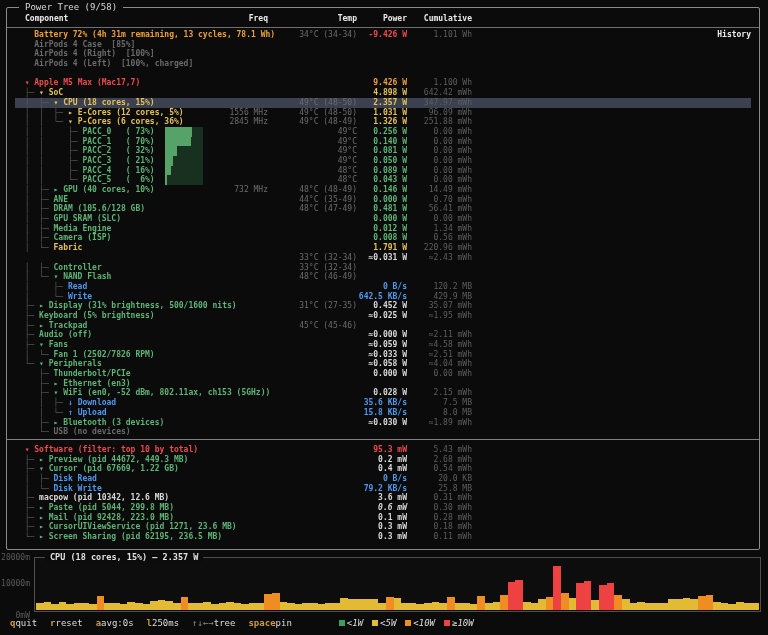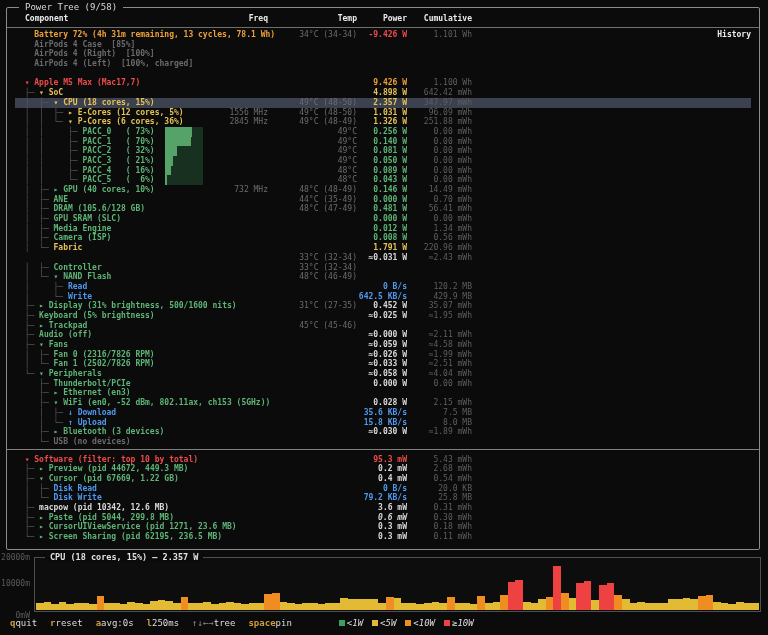--- a/index.html
+++ b/index.html
@@ -429,28 +429,20 @@
         </div>
         <div class="row">
           <span class="c-comp"><span class="prefix">  ├─ </span><span style="color: rgb(94, 181, 118);">▾ </span><span style="color: rgb(94, 181, 118);">Fans</span></span>
           <span class="c-pow" style="color: rgb(217, 217, 217);">≈0.059 W</span>
           <span class="c-cum">≈4.58 mWh</span>
           <span class="c-hist">
             <i class="hseg" style="left: 0%; width: 100%; height: 50%; background: rgb(58, 158, 94);"></i>
           </span>
         </div>
         <div class="row">
-          <span class="c-comp"><span class="prefix">  │  ├─ </span><span style="color: rgb(94, 181, 118);">Fan 0 (2316/7826 RPM)</span></span>
-          <span class="c-pow" style="color: rgb(217, 217, 217);">≈0.026 W</span>
-          <span class="c-cum">≈1.99 mWh</span>
-          <span class="c-hist">
-            <i class="hseg" style="left: 0%; width: 100%; height: 46%; background: rgb(58, 158, 94);"></i>
-          </span>
-        </div>
-        <div class="row">
           <span class="c-comp"><span class="prefix">  │  └─ </span><span style="color: rgb(94, 181, 118);">Fan 1 (2502/7826 RPM)</span></span>
           <span class="c-pow" style="color: rgb(217, 217, 217);">≈0.033 W</span>
           <span class="c-cum">≈2.51 mWh</span>
           <span class="c-hist">
             <i class="hseg" style="left: 0%; width: 100%; height: 46%; background: rgb(58, 158, 94);"></i>
           </span>
         </div>
         <div class="row">
           <span class="c-comp"><span class="prefix">  └─ </span><span style="color: rgb(94, 181, 118);">▾ </span><span style="color: rgb(94, 181, 118);">Peripherals</span></span>
           <span class="c-pow" style="color: rgb(217, 217, 217);">≈0.058 W</span>
@@ -601,20 +593,33 @@
           <span class="c-comp"><span class="prefix">  ├─ </span><span style="color: rgb(94, 181, 118);">▸ </span><span style="color: rgb(94, 181, 118);">Paste (pid 5044, 299.8 MB)</span></span>
           <span class="c-pow" style="color: rgb(217, 217, 217); font-style: italic;">0.6 mW</span>
           <span class="c-cum">0.30 mWh</span>
           <span class="c-hist">
             <i class="hseg" style="left: 0%; width: 100%; height: 8%; background: rgb(58, 158, 94);"></i>
             <i class="hseg" style="left: 4%; width: 6%; height: 28%; background: rgb(58, 158, 94);"></i>
             <i class="hseg" style="left: 10%; width: 8%; height: 48%; background: rgb(58, 158, 94);"></i>
             <i class="hseg" style="left: 18%; width: 10%; height: 58%; background: rgb(58, 158, 94);"></i>
             <i class="hseg" style="left: 28%; width: 8%; height: 42%; background: rgb(58, 158, 94);"></i>
             <i class="hseg" style="left: 36%; width: 6%; height: 22%; background: rgb(58, 158, 94);"></i>
+          </span>
+        </div>
+        <div class="row">
+          <span class="c-comp"><span class="prefix">  ├─ </span><span style="color: rgb(94, 181, 118);">▸ </span><span style="color: rgb(94, 181, 118);">Mail (pid 92428, 223.0 MB)</span></span>
+          <span class="c-pow" style="color: rgb(217, 217, 217);">0.1 mW</span>
+          <span class="c-cum">0.28 mWh</span>
+          <span class="c-hist">
+            <i class="hseg" style="left: 0%; width: 100%; height: 8%; background: rgb(58, 158, 94);"></i>
+            <i class="hseg" style="left: 7%; width: 8%; height: 24%; background: rgb(58, 158, 94);"></i>
+            <i class="hseg" style="left: 15%; width: 10%; height: 44%; background: rgb(58, 158, 94);"></i>
+            <i class="hseg" style="left: 25%; width: 10%; height: 54%; background: rgb(58, 158, 94);"></i>
+            <i class="hseg" style="left: 35%; width: 8%; height: 34%; background: rgb(58, 158, 94);"></i>
+            <i class="hseg" style="left: 43%; width: 5%; height: 16%; background: rgb(58, 158, 94);"></i>
           </span>
         </div>
         <div class="row">
           <span class="c-comp"><span class="prefix">  ├─ </span><span style="color: rgb(94, 181, 118);">▸ </span><span style="color: rgb(94, 181, 118);">CursorUIViewService (pid 1271, 23.6 MB)</span></span>
           <span class="c-pow" style="color: rgb(217, 217, 217);">0.3 mW</span>
           <span class="c-cum">0.18 mWh</span>
           <span class="c-hist">
             <i class="hseg" style="left: 0%; width: 100%; height: 8%; background: rgb(58, 158, 94);"></i>
             <i class="hseg" style="left: 37%; width: 32%; height: 50%; background: rgb(58, 158, 94);"></i>
           </span>

